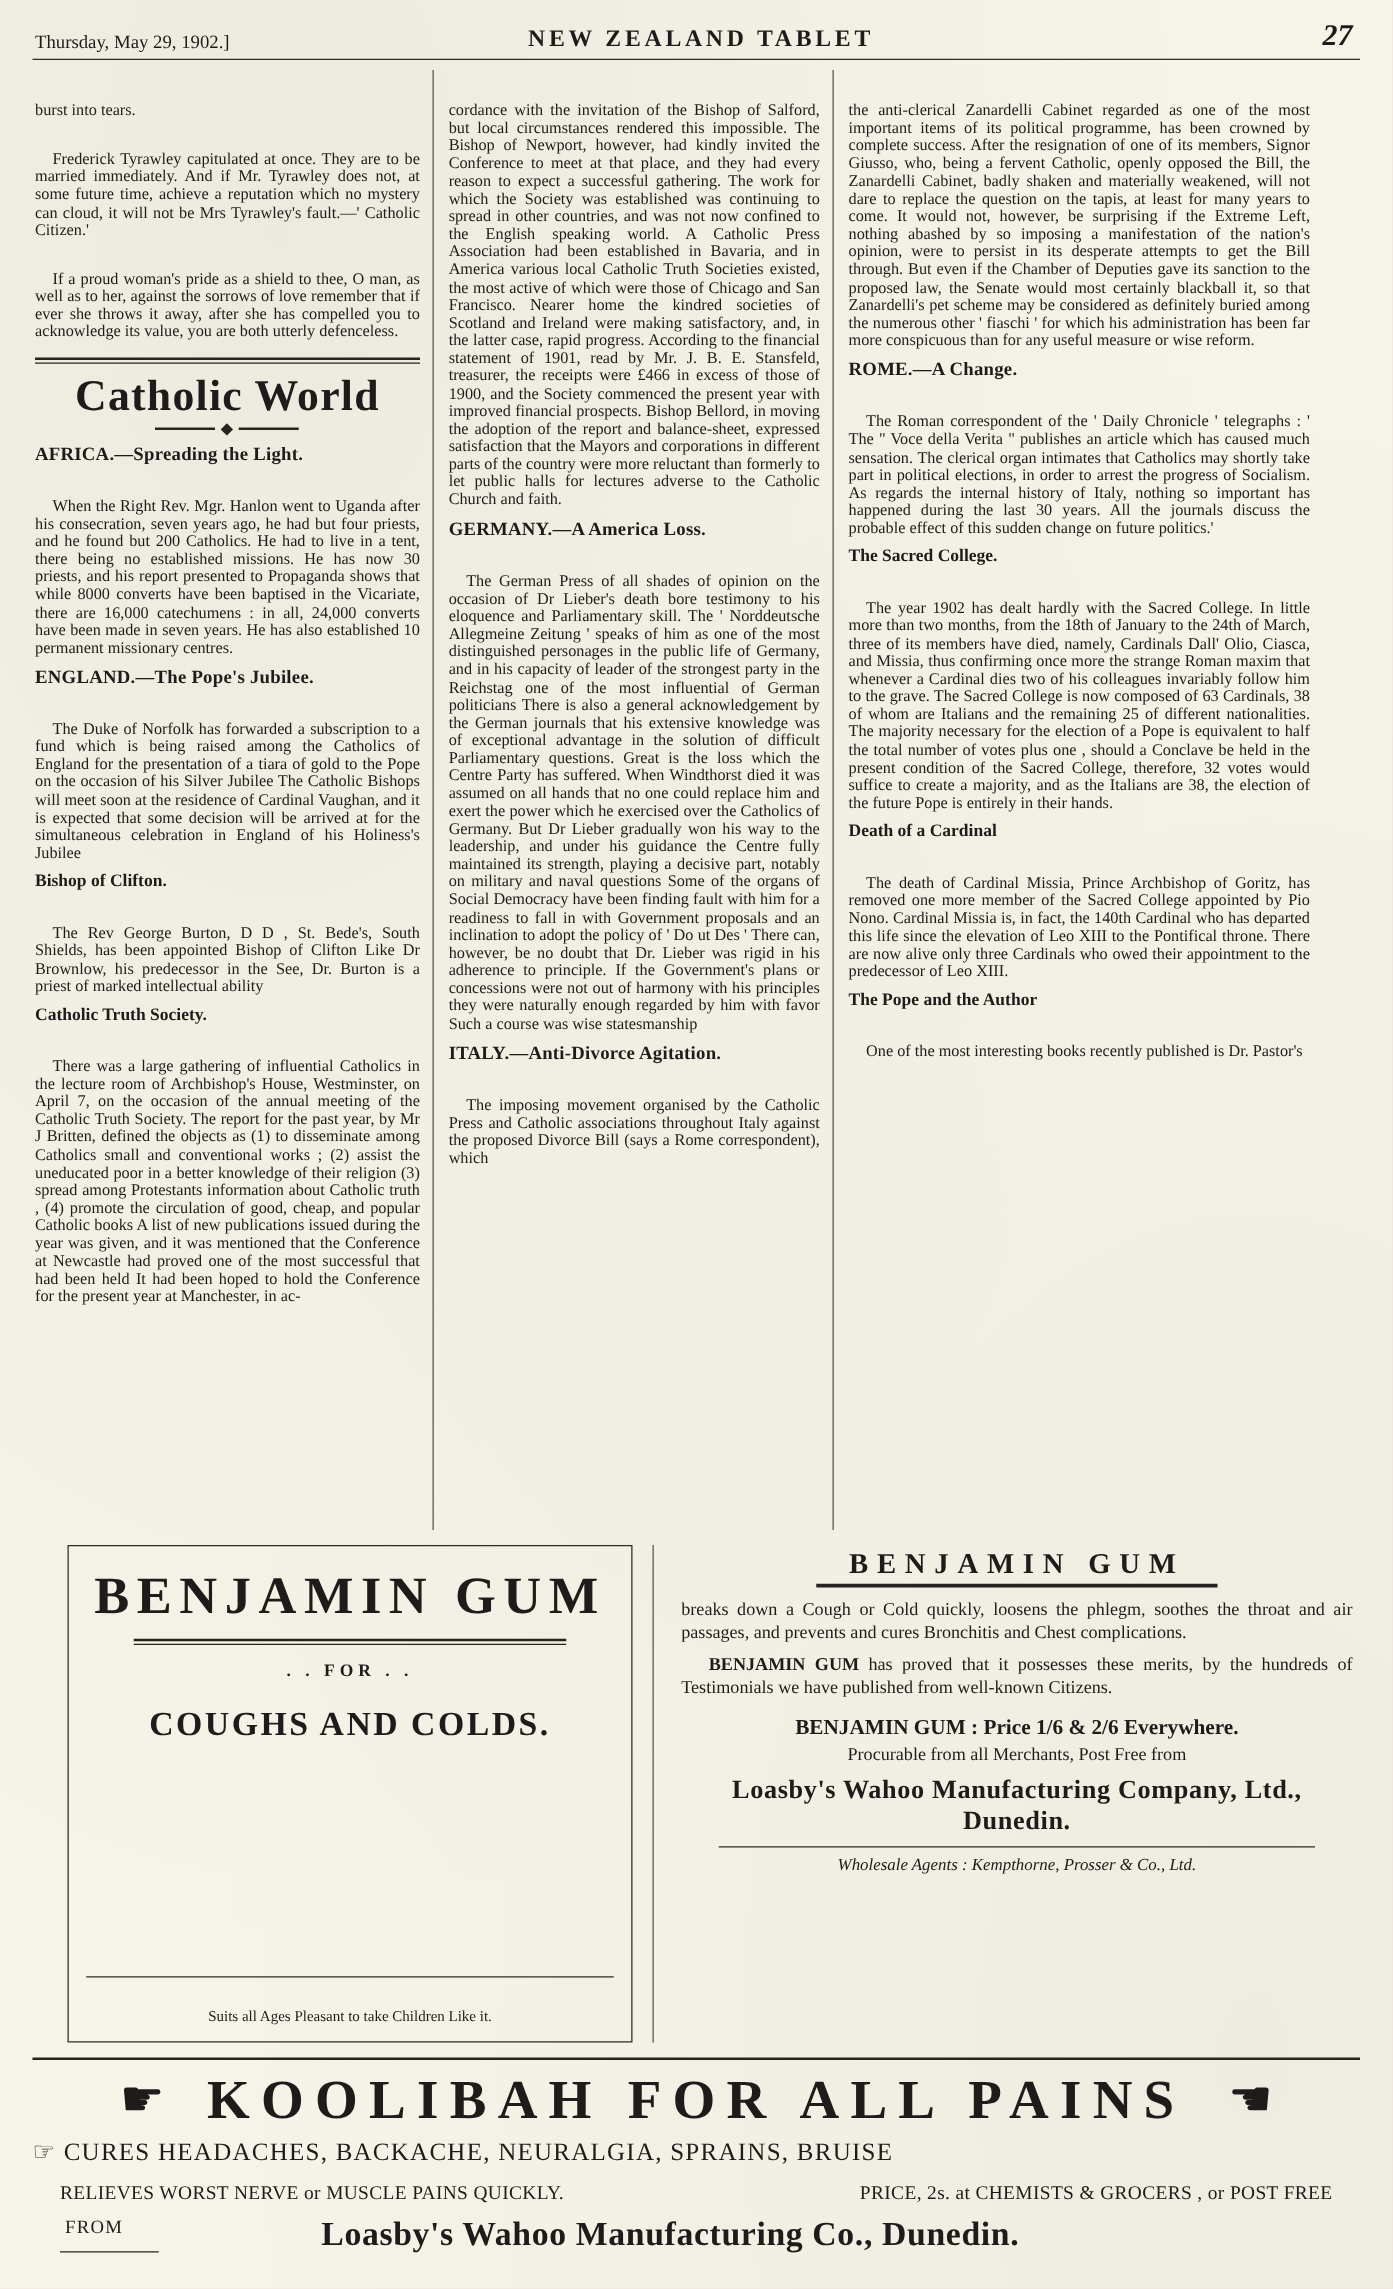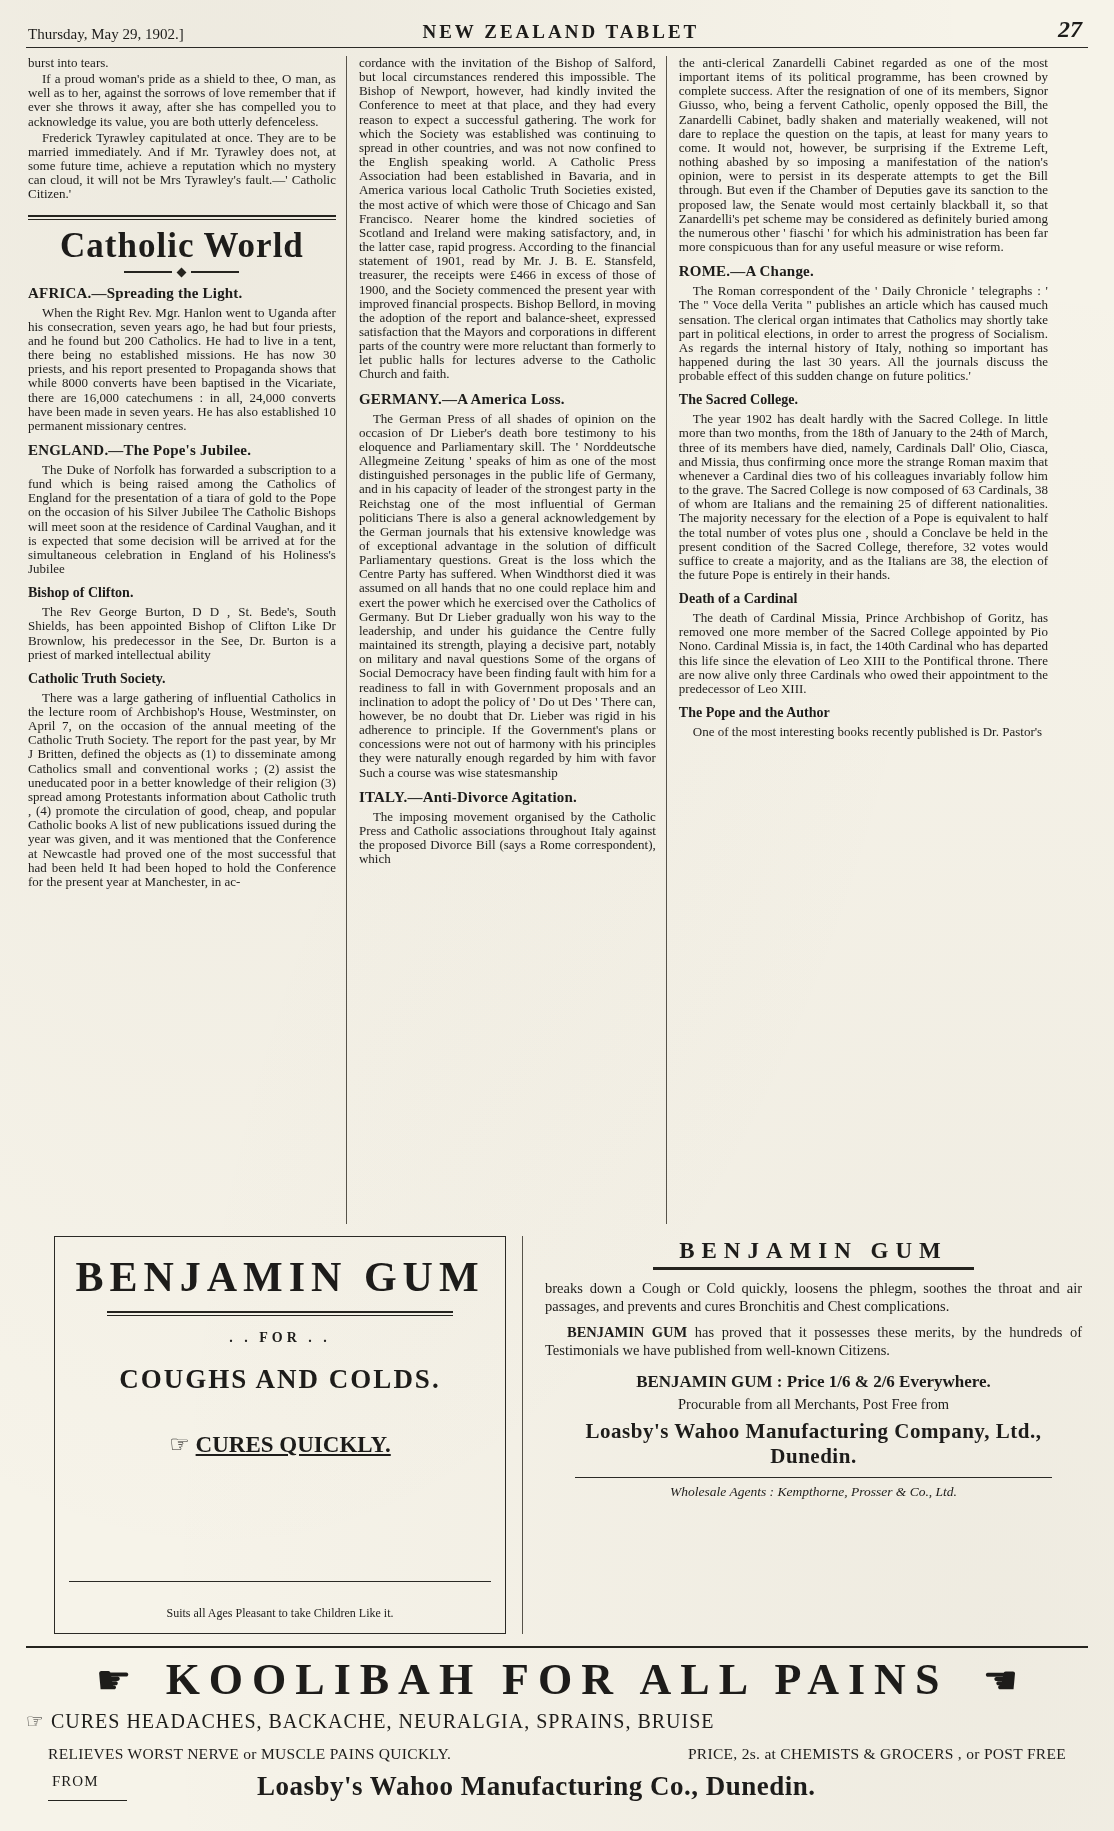--- a/index.html
+++ b/index.html
@@ -20,21 +20,21 @@
   .masthead { font-weight:bold; font-size:19px; letter-spacing:3px; transform:translateX(-60px); }
   .pageno { font-size:24px; font-style:italic; font-weight:bold; }
   .header-rule { border-top:1.5px solid #2b2a26; margin-bottom:8px; }
 
   
   .columns { display:flex; height:1168px; overflow:hidden; margin-right:30px; }
   .col { padding:0 10px 0 2px; overflow:hidden; }
   .col-0 { width:31%; }
   .col-1 { width:31%; border-left:1px solid #57534a; padding-left:12px; }
   .col-2 { width:38%; border-left:1px solid #57534a; padding-left:12px; }
-  p.body { font-size:13px; line-height:1.09; text-align:justify; text-indent:14px; margin-bottom:2px; }
+  p.body { font-size:13px; line-height:1.09; text-align:justify; text-indent:14px; margin-bottom:2px;margin-top:25px; }
   p.body.noindent { text-indent:0; }
   h3.h-country { font-size:15px; font-weight:bold; margin:9px 0 4px 0; letter-spacing:0.2px; }
   h4.h-sub { font-size:14px; font-weight:bold; margin:9px 0 4px 0; }
   .section-block { margin:13px 0 8px 0; text-align:center; }
   .rule-a { border-top:2.5px solid #25241f; margin-bottom:2px; }
   .rule-b { border-top:1px solid #25241f; }
   h2.section-title { font-size:35px; font-weight:bold; letter-spacing:1px; margin:6px 0 3px 0; }
   .ornament { display:flex; align-items:center; justify-content:center; gap:6px; margin-bottom:2px; }
   .orn-line { display:inline-block; width:48px; height:1.5px; background:#25241f; }
   .orn-diamond { display:inline-block; width:7px; height:7px; background:#25241f; transform:rotate(45deg); }
@@ -89,22 +89,22 @@
   <div class="header">
     <span class="date">Thursday, May 29, 1902.]</span>
     <span class="masthead">NEW ZEALAND TABLET</span>
     <span class="pageno">27</span>
   </div>
   <div class="header-rule"></div>
 
   <div class="columns">
     <div class="col col-0">
         <p class="body noindent">burst into tears.</p>
+        <p class="body">Frederick Tyrawley capitulated at once. They are to be married immediately. And if Mr. Tyrawley does not, at some future time, achieve a reputation which no mystery can cloud, it will not be Mrs Tyrawley's fault.—' Catholic Citizen.'</p>
         <p class="body">If a proud woman's pride as a shield to thee, O man, as well as to her, against the sorrows of love remember that if ever she throws it away, after she has compelled you to acknowledge its value, you are both utterly defenceless.</p>
-        <p class="body">Frederick Tyrawley capitulated at once. They are to be married immediately. And if Mr. Tyrawley does not, at some future time, achieve a reputation which no mystery can cloud, it will not be Mrs Tyrawley's fault.—' Catholic Citizen.'</p>
         <div class="section-block">
           <div class="rule-a"></div>
           <div class="rule-b"></div>
           <h2 class="section-title">Catholic World</h2>
           <div class="ornament">
             <span class="orn-line"></span>
             <span class="orn-diamond"></span>
             <span class="orn-line"></span>
           </div>
         </div>
@@ -140,24 +140,20 @@
   <div class="ads">
 
     <div class="ad-left">
       <div class="ad-left-title">BENJAMIN GUM</div>
       <div class="ad-left-rules">
         <div class="rule-a"></div>
         <div class="rule-b"></div>
       </div>
       <div class="ad-for">. . FOR . .</div>
       <div class="ad-product">COUGHS AND COLDS.</div>
-      <div class="ad-cures">
-        <span class="hand">☞</span>
-        <span class="txt">CURES QUICKLY.</span>
-      </div>
       <div class="ad-left-footer">Suits all Ages  Pleasant to take  Children Like it.</div>
     </div>
 
     <div class="ad-divider"></div>
 
     <div class="ad-right">
       <div class="ad-right-title">
         <span>BENJAMIN GUM</span>
       </div>
       <p class="copy first">breaks down a Cough or Cold quickly, loosens the phlegm, soothes the throat and air passages, and prevents and cures Bronchitis and Chest complications.</p>

